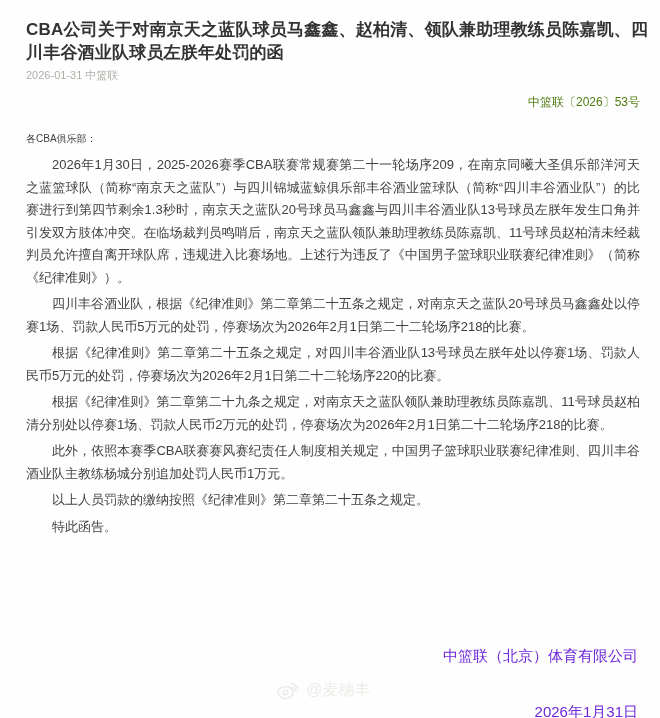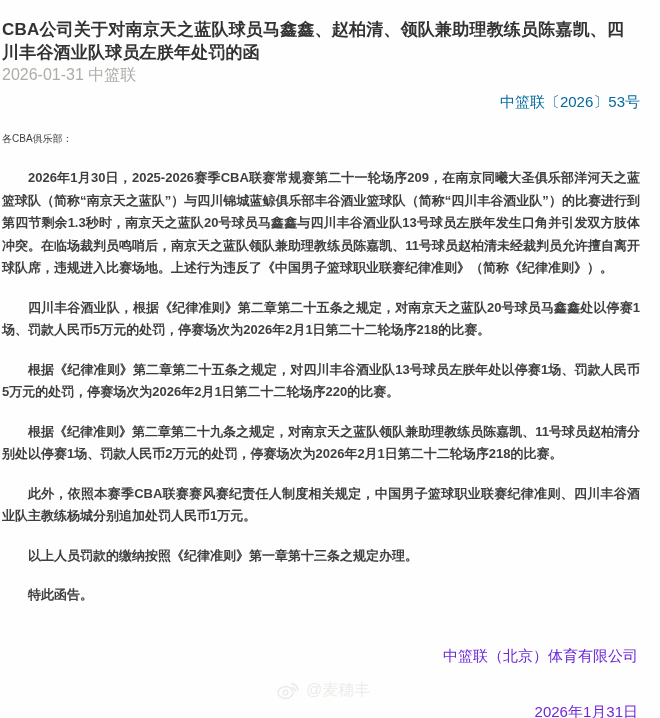--- a/index.html
+++ b/index.html
@@ -9,61 +9,60 @@
   }
   .page {
     position: relative;
     width: 660px;
     height: 718px;
     background: #fefefe;
     font-family: "Liberation Sans", "DejaVu Sans", sans-serif;
     color: #404040;
     overflow: hidden;
     box-sizing: border-box;
-    padding: 18px 20px 0 2px;
+    padding: 18px 20px 0 26px;
   }
   .article-title {
     margin: 0;
     width: 628px;
     font-size: 17px;
     font-weight: bold;
     line-height: 23px;
     color: #333333;
     letter-spacing: 0.2px;
   }
   .article-meta {
     margin-top: 4px;
-    font-size: 16px;
+    font-size: 11px;
     line-height: 14px;
     color: #b0ada8;
   }
   .doc-number {
     margin-top: 12px;
     text-align: right;
-    font-size: 15px;
+    font-size: 12px;
     line-height: 16px;
-    color: #0369a1;
+    color: #4d7c0f;
   }
   .salutation {
     margin-top: 18px;
     font-size: 10px;
     line-height: 22px;
     color: #3f3f3f;
   }
   .body-text {
     margin-top: 0;
   }
   .body-text p {
-    margin: 17px 0;
+    margin: 4px 0;
     font-size: 13px;
     line-height: 22.5px;
     color: #3f3f3f;
     text-indent: 2em;
     text-align: justify;
-    font-weight: bold;
   }
   .signature {
     position: absolute;
     right: 22px;
     top: 648px;
     text-align: right;
     font-size: 15px;
     line-height: 16px;
     color: #6d28d9;
   }
@@ -98,21 +97,21 @@
   <div class="doc-number">中篮联〔2026〕53号</div>
 
   <div class="salutation">各CBA俱乐部：</div>
 
   <div class="body-text">
     <p>2026年1月30日，2025-2026赛季CBA联赛常规赛第二十一轮场序209，在南京同曦大圣俱乐部洋河天之蓝篮球队（简称“南京天之蓝队”）与四川锦城蓝鲸俱乐部丰谷酒业篮球队（简称“四川丰谷酒业队”）的比赛进行到第四节剩余1.3秒时，南京天之蓝队20号球员马鑫鑫与四川丰谷酒业队13号球员左朕年发生口角并引发双方肢体冲突。在临场裁判员鸣哨后，南京天之蓝队领队兼助理教练员陈嘉凯、11号球员赵柏清未经裁判员允许擅自离开球队席，违规进入比赛场地。上述行为违反了《中国男子篮球职业联赛纪律准则》（简称《纪律准则》）。</p>
     <p>四川丰谷酒业队，根据《纪律准则》第二章第二十五条之规定，对南京天之蓝队20号球员马鑫鑫处以停赛1场、罚款人民币5万元的处罚，停赛场次为2026年2月1日第二十二轮场序218的比赛。</p>
     <p>根据《纪律准则》第二章第二十五条之规定，对四川丰谷酒业队13号球员左朕年处以停赛1场、罚款人民币5万元的处罚，停赛场次为2026年2月1日第二十二轮场序220的比赛。</p>
     <p>根据《纪律准则》第二章第二十九条之规定，对南京天之蓝队领队兼助理教练员陈嘉凯、11号球员赵柏清分别处以停赛1场、罚款人民币2万元的处罚，停赛场次为2026年2月1日第二十二轮场序218的比赛。</p>
     <p>此外，依照本赛季CBA联赛赛风赛纪责任人制度相关规定，中国男子篮球职业联赛纪律准则、四川丰谷酒业队主教练杨城分别追加处罚人民币1万元。</p>
-    <p>以上人员罚款的缴纳按照《纪律准则》第一章第十三条之规定办理。</p>
+    <p>以上人员罚款的缴纳按照《纪律准则》第二章第二十五条之规定。</p>
     <p>特此函告。</p>
   </div>
 
   <div class="signature">
     <div class="sig-company">中篮联（北京）体育有限公司</div>
     <div class="sig-date">2026年1月31日</div>
   </div>
 
   <div class="watermark">
     <span>

